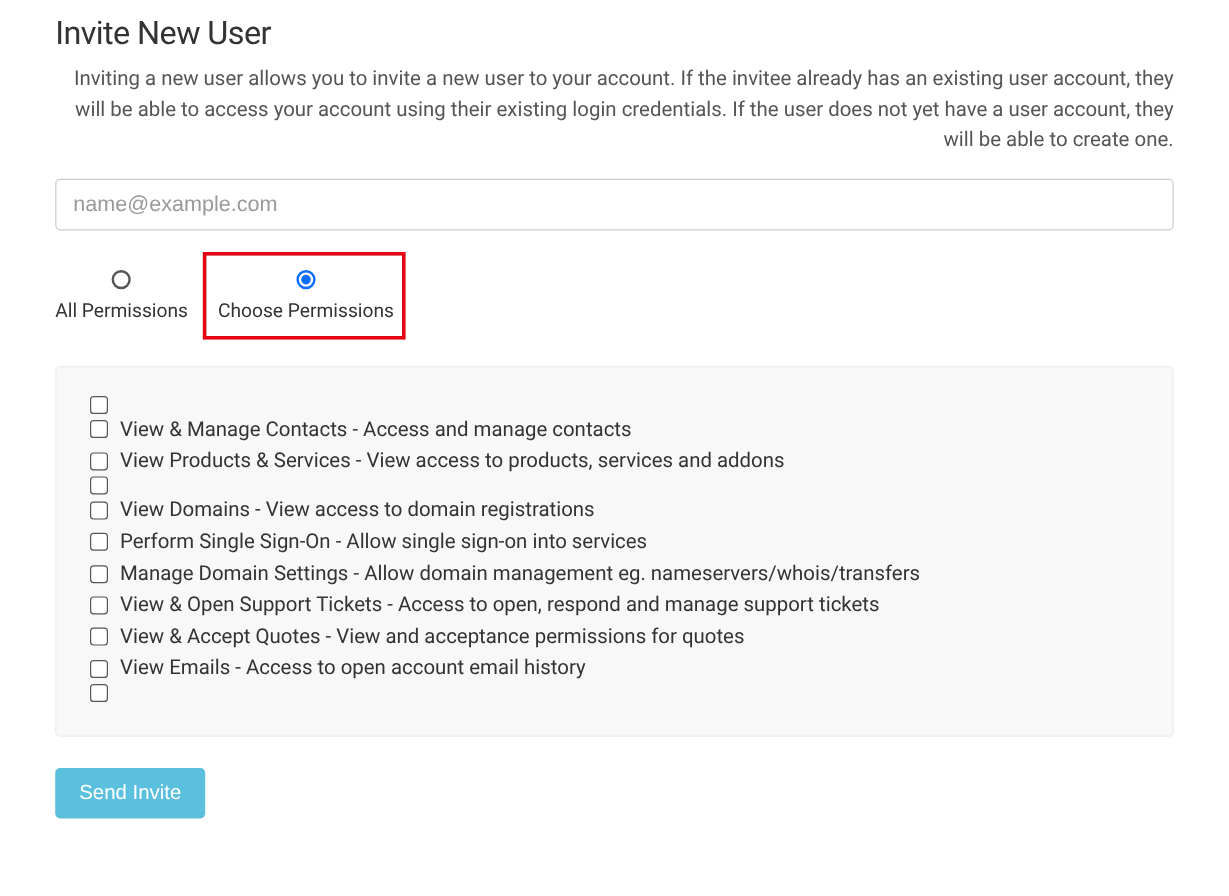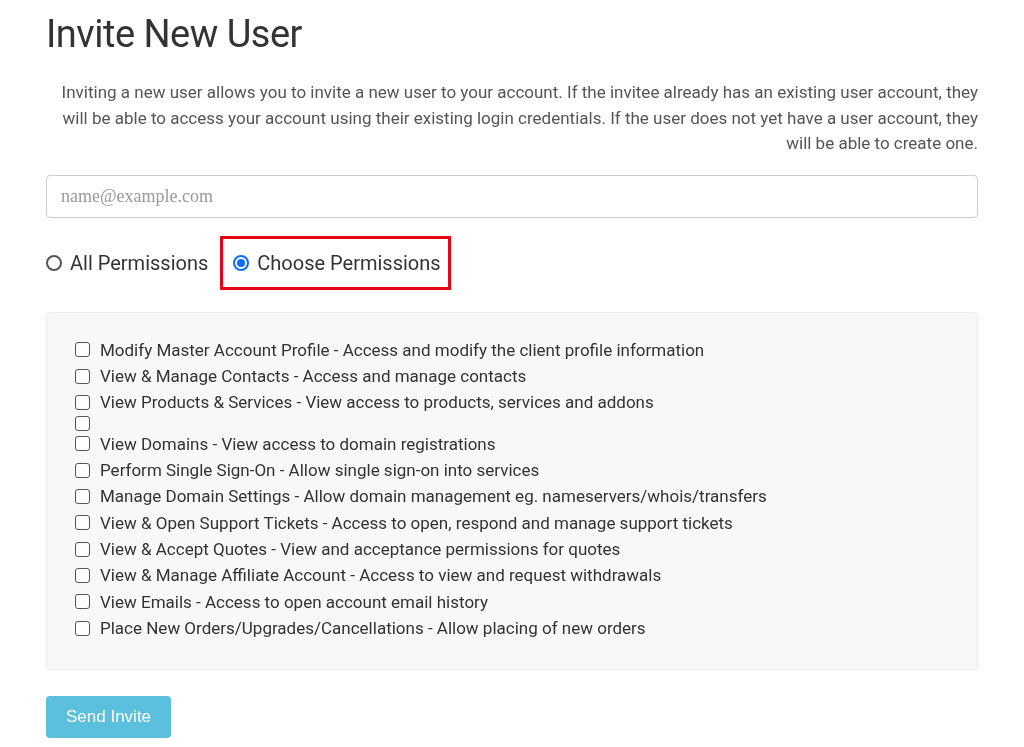--- a/index.html
+++ b/index.html
@@ -7,59 +7,59 @@
     margin: 0;
     font-family: -apple-system, BlinkMacSystemFont, "Segoe UI", Roboto, "Helvetica Neue", Arial, sans-serif;
     color: #333;
     background: #fff;
   }
   .page {
     width: 1024px;
     padding: 12px 46px 24px 46px;
   }
   h1.title {
-    font-size: 38px;
+    font-size: 27px;
     font-weight: 400;
     color: #333;
-    margin: 0 0 24px 0;
+    margin: 0 0 10px 0;
     letter-spacing: -0.5px;
   }
   p.description {
     font-size: 17px;
     line-height: 1.5;
     color: #555;
     margin: 0 0 18px 0;
     text-align: right;
   }
   .email-input {
     width: 100%;
     font-size: 18px;
     color: #555;
     padding: 10px 14px;
     border: 1px solid #ccc;
     border-radius: 4px;
     background: #fff;
     outline: none;
-    font-family: Liberation Serif, serif;
   }
   .email-input::placeholder {
     color: #999;
   }
   .perm-selector {
     margin-top: 18px;
     display: flex;
     align-items: center;
     gap: 12px;
   }
   .radio-item {
     display: inline-flex;
     align-items: center;
     gap: 8px;
-    font-size: 20px;
+    font-size: 16px;
     color: #333;
+    flex-direction: column;
   }
   .radio {
     width: 16px;
     height: 16px;
     border-radius: 50%;
     border: 2px solid #555;
     display: inline-block;
     position: relative;
     flex-shrink: 0;
   }
@@ -136,21 +136,20 @@
         <span class="radio checked"></span>
         <span>Choose Permissions</span>
       </label>
     </span>
 
   </div>
 
   <div class="perm-list-box">
     <div class="perm-line">
       <span class="checkbox"></span>
-      <span>Modify Master Account Profile - Access and modify the client profile information</span>
     </div>
     <div class="perm-line">
       <span class="checkbox"></span>
       <span>View &amp; Manage Contacts - Access and manage contacts</span>
     </div>
     <div class="perm-line">
       <span class="checkbox"></span>
       <span>View Products &amp; Services - View access to products, services and addons</span>
     </div>
     <div class="perm-line">
@@ -171,27 +170,22 @@
     <div class="perm-line">
       <span class="checkbox"></span>
       <span>View &amp; Open Support Tickets - Access to open, respond and manage support tickets</span>
     </div>
     <div class="perm-line">
       <span class="checkbox"></span>
       <span>View &amp; Accept Quotes - View and acceptance permissions for quotes</span>
     </div>
     <div class="perm-line">
       <span class="checkbox"></span>
-      <span>View &amp; Manage Affiliate Account - Access to view and request withdrawals</span>
-    </div>
-    <div class="perm-line">
-      <span class="checkbox"></span>
       <span>View Emails - Access to open account email history</span>
     </div>
     <div class="perm-line">
       <span class="checkbox"></span>
-      <span>Place New Orders/Upgrades/Cancellations - Allow placing of new orders</span>
     </div>
   </div>
 
   <button class="btn-send">Send Invite</button>
 
 </div>
 
 </body></html>

